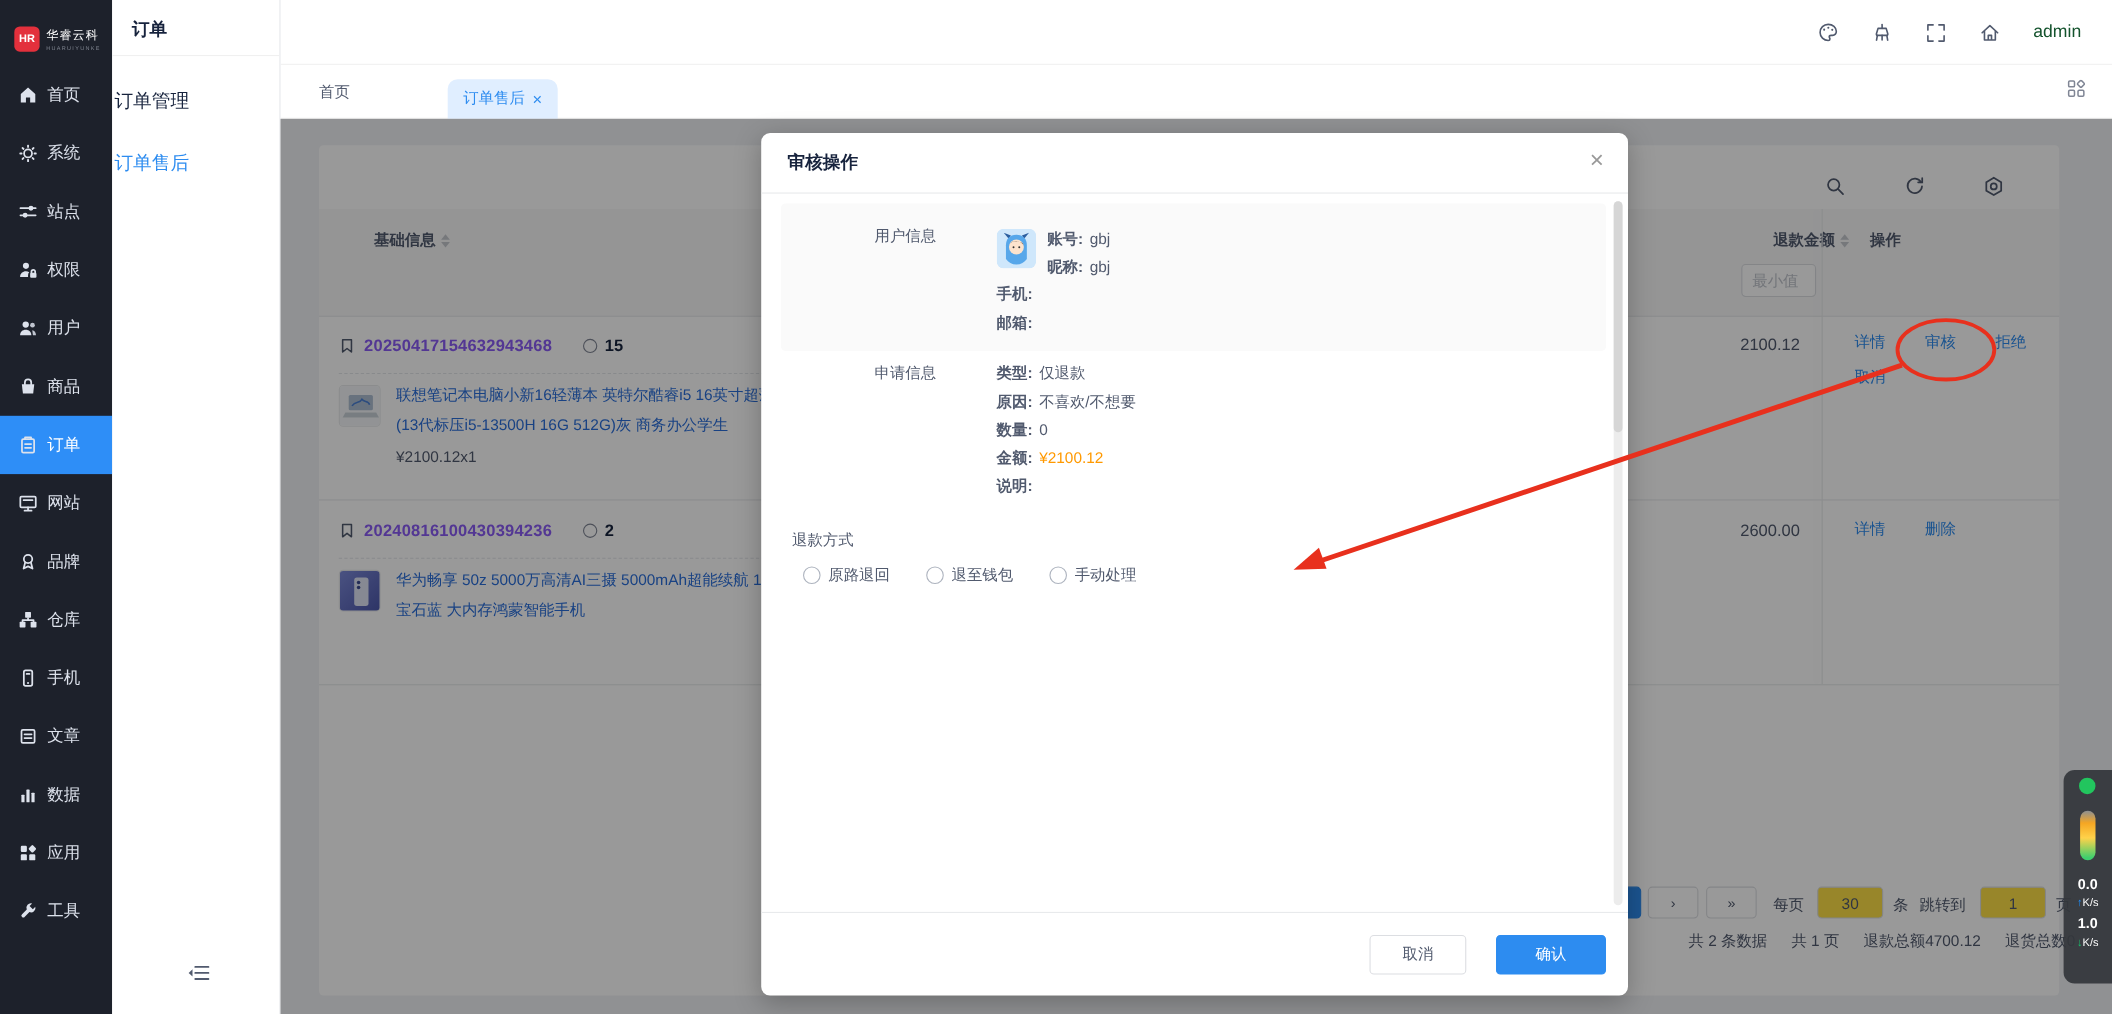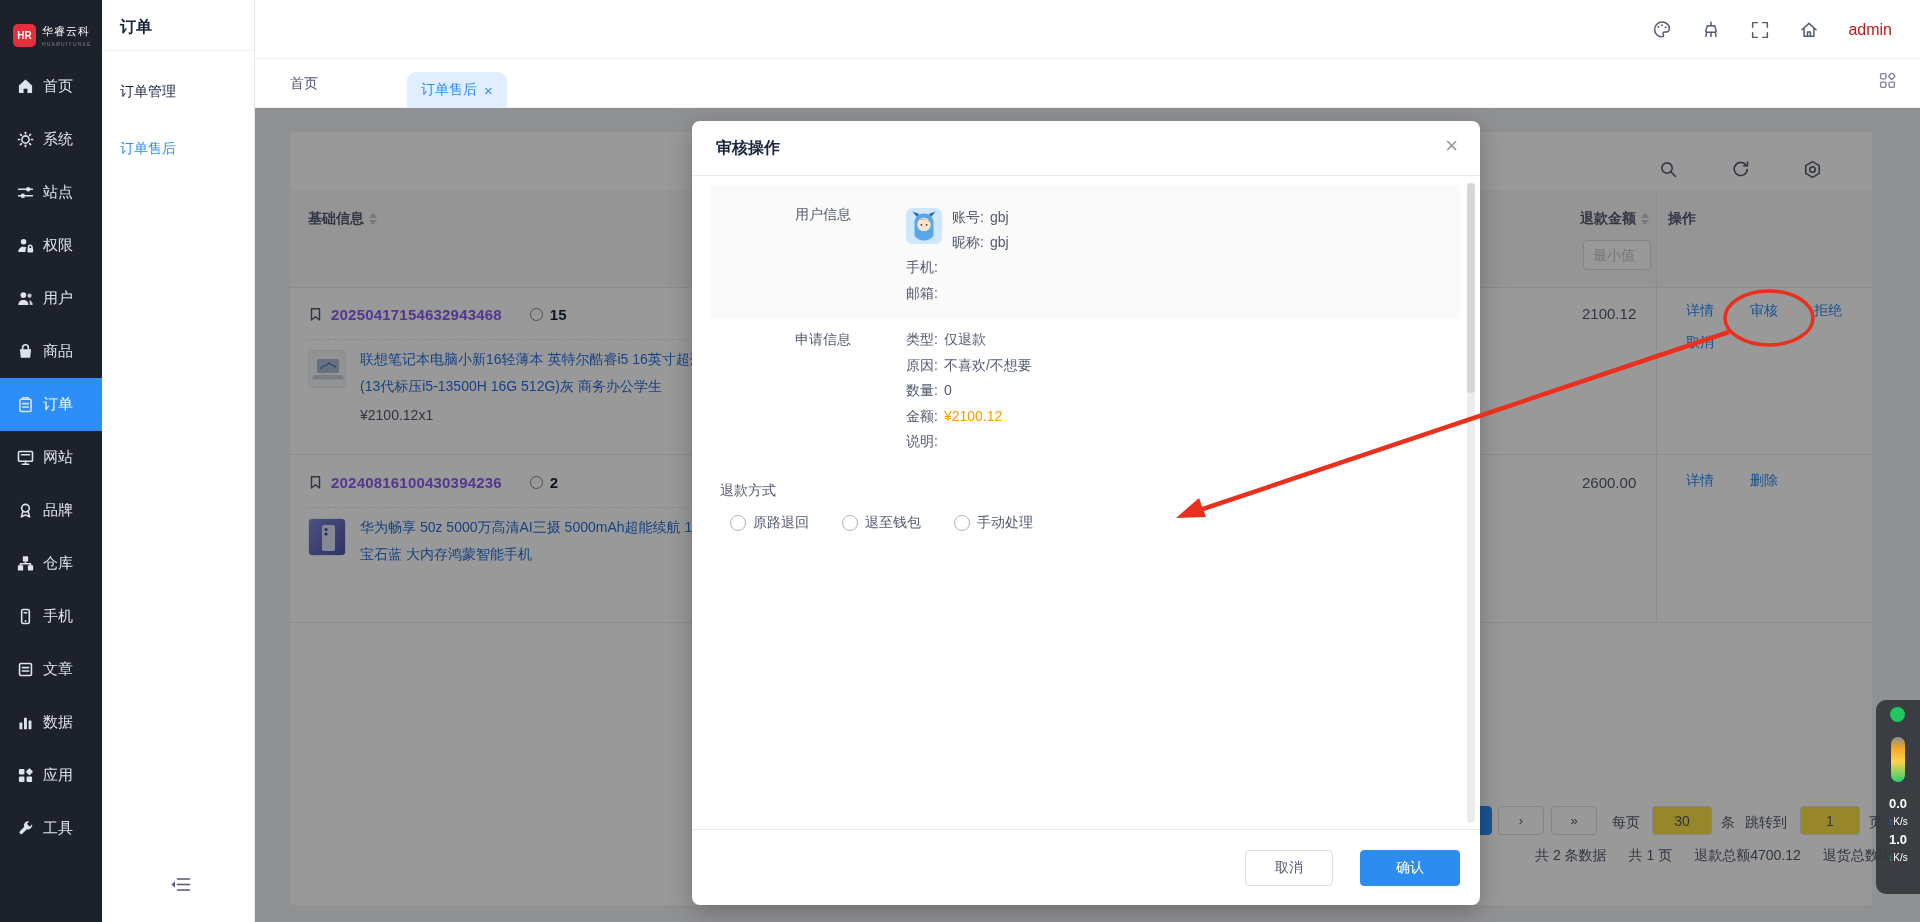--- a/index.html
+++ b/index.html
@@ -18,47 +18,47 @@
   .nav { position:absolute; top:60px; left:0; right:0; }
   .nav-item { height:53px; display:flex; align-items:center; padding-left:17px; color:#dde2ec; font-size:15px; cursor:pointer; }
   .nav-item .ic { width:17px; height:17px; margin-right:9px; flex:none; }
   .nav-item.active { background:#2e8ef7; color:#fff; }
   .nav-item svg * { fill:#dde2ec; }
   .nav-item svg .st { fill:none; stroke:#dde2ec; stroke-width:1.5; stroke-linejoin:round; stroke-linecap:round; }
 
   
   .submenu { left:102px; top:0; width:153px; height:922px; background:#fff; border-right:1px solid #e6e8eb; z-index:5; }
   .submenu-title { padding:17px 0 0 18px; font-size:16px; font-weight:bold; color:#17233d; height:51px; border-bottom:1px solid #f0f0f0; }
-  .submenu-item { padding-left:18px; font-size:14px; height:57px; display:flex; align-items:center; color:#17233d; cursor:pointer; }
+  .submenu-item { padding-left:2px; font-size:17px; height:57px; display:flex; align-items:center; color:#17233d; cursor:pointer; }
   .submenu-item.active { color:#2d8cf0; }
   .collapse-btn { left:68px; top:876px; cursor:pointer; }
 
   
   .topbar { left:255px; top:0; right:0; height:59px; background:#fff; border-bottom:1px solid #f0f0f0; z-index:4; }
   .topbar-right { position:absolute; right:28px; top:0; height:59px; display:flex; align-items:center; gap:29px; }
   .hicon { cursor:pointer; }
   .hicon svg { stroke:#515a6e; fill:none; stroke-width:1.4; stroke-linecap:round; stroke-linejoin:round; }
-  .username { font-size:16px; color:#b91c1c; cursor:pointer; }
+  .username { font-size:16px; color:#14532d; cursor:pointer; }
 
   
   .tabbar { left:255px; top:59px; right:0; height:49px; background:#fff; border-bottom:1px solid #f0f0f0; z-index:4; }
   .tab-plain { position:absolute; left:35px; top:0; height:49px; display:flex; align-items:center; font-size:14px; color:#515a6e; cursor:pointer; }
   .tab-active { position:absolute; left:152px; top:13px; height:36px; width:100px; background:#e0eeff; border-radius:9px 9px 0 0; color:#2d8cf0; font-size:14px; display:flex; align-items:center; justify-content:center; gap:7px; cursor:pointer; }
   .tab-close { font-size:15px; line-height:1; cursor:pointer; }
   .tab-grid { position:absolute; right:24px; top:13px; cursor:pointer; }
   .tab-grid svg { stroke:#808695; fill:none; stroke-width:1.3; }
 
   
   .content { left:255px; top:108px; right:0; bottom:0; background:#f0f2f5; z-index:1; }
   .card { position:absolute; left:35px; top:24px; width:1582px; height:773px; background:#fff; border-radius:4px; }
   .card-tools { position:absolute; top:28px; right:50px; display:flex; gap:53px; }
   .card-tools svg { stroke:#515a6e; fill:none; stroke-width:1.5; stroke-linecap:round; cursor:pointer; }
 
   .thead { position:absolute; left:0; top:58px; width:100%; height:98px; background:#f8f8f9; border-bottom:1px solid #e8eaec; }
-  .col-label { position:absolute; top:20px; font-size:14px; color:#515a6e; font-weight:bold; display:flex; align-items:center; gap:5px; }
+  .col-label { position:absolute; top:20px; font-size:14px; color:#515a6e; font-weight:bold; display:flex; align-items:center; gap:5px;margin-left:32px; }
   .carets { display:inline-flex; flex-direction:column; gap:2px; }
   .carets i { width:0; height:0; border-left:4px solid transparent; border-right:4px solid transparent; display:block; }
   .caret-up { border-bottom:5px solid #c5c8ce; }
   .caret-dn { border-top:5px solid #c5c8ce; }
   .flt { position:absolute; top:50px; height:30px; border:1px solid #dcdee2; border-radius:4px; background:#fff; font-size:14px; color:#515a6e; padding:0 9px; outline:none; font-family:inherit; }
   .flt::placeholder { color:#c0c4cc; }
 
   .order-line { position:absolute; display:flex; align-items:center; }
   .order-no { font-size:15px; font-weight:bold; color:#8b5cf6; margin-left:8px; letter-spacing:.2px; }
   .cnt-circle { width:13px; height:13px; border:1.5px solid #808695; border-radius:50%; margin-left:28px; }
@@ -84,21 +84,21 @@
   .dim { left:255px; top:108px; right:0; bottom:0; background:rgba(0,0,0,.4); z-index:10; }
 
   
   .modal { left:692px; top:121px; width:788px; height:784px; background:#fff; border-radius:8px; box-shadow:0 6px 24px rgba(0,0,0,.25); z-index:20; }
   .modal-head { height:55px; border-bottom:1px solid #e8eaec; display:flex; align-items:center; padding:0 24px; }
   .modal-title { font-size:16px; font-weight:bold; color:#17233d; }
   .modal-close { position:absolute; right:22px; top:14px; font-size:22px; color:#999; cursor:pointer; line-height:1; }
   .userpanel { position:absolute; left:18px; top:64px; width:750px; height:134px; background:#fafafa; border-radius:4px; }
   .sec-label { position:absolute; width:100px; text-align:right; font-size:14px; color:#515a6e; }
   .fld { position:absolute; font-size:14px; color:#515a6e; white-space:nowrap; }
-  .fld b { font-weight:normal; margin-right:6px; }
+  .fld b { font-weight:bold; margin-right:6px; }
   .avatar { position:absolute; left:214px; top:87px; width:36px; height:36px; border-radius:6px; overflow:hidden; }
   .amount-orange { color:#ff9900; }
   .refund-label { position:absolute; left:28px; top:361px; font-size:14px; color:#515a6e; }
   .radios { position:absolute; left:38px; top:393px; display:flex; }
   .radio-opt { display:flex; align-items:center; cursor:pointer; }
   .radio-circ { width:16px; height:16px; border:1px solid #aeb4bf; border-radius:50%; background:#fff; margin-right:7px; flex:none; }
   .modal-foot { position:absolute; left:0; right:0; top:708px; border-top:1px solid #e8eaec; }
   .btn { position:absolute; height:36px; border-radius:4px; font-size:14px; display:flex; align-items:center; justify-content:center; cursor:pointer; }
   .btn-cancel { left:553px; top:20px; width:88px; background:#fff; border:1px solid #dcdee2; color:#515a6e; }
   .btn-confirm { left:668px; top:20px; width:100px; background:#2d8cf0; border:1px solid #2d8cf0; color:#fff; }

